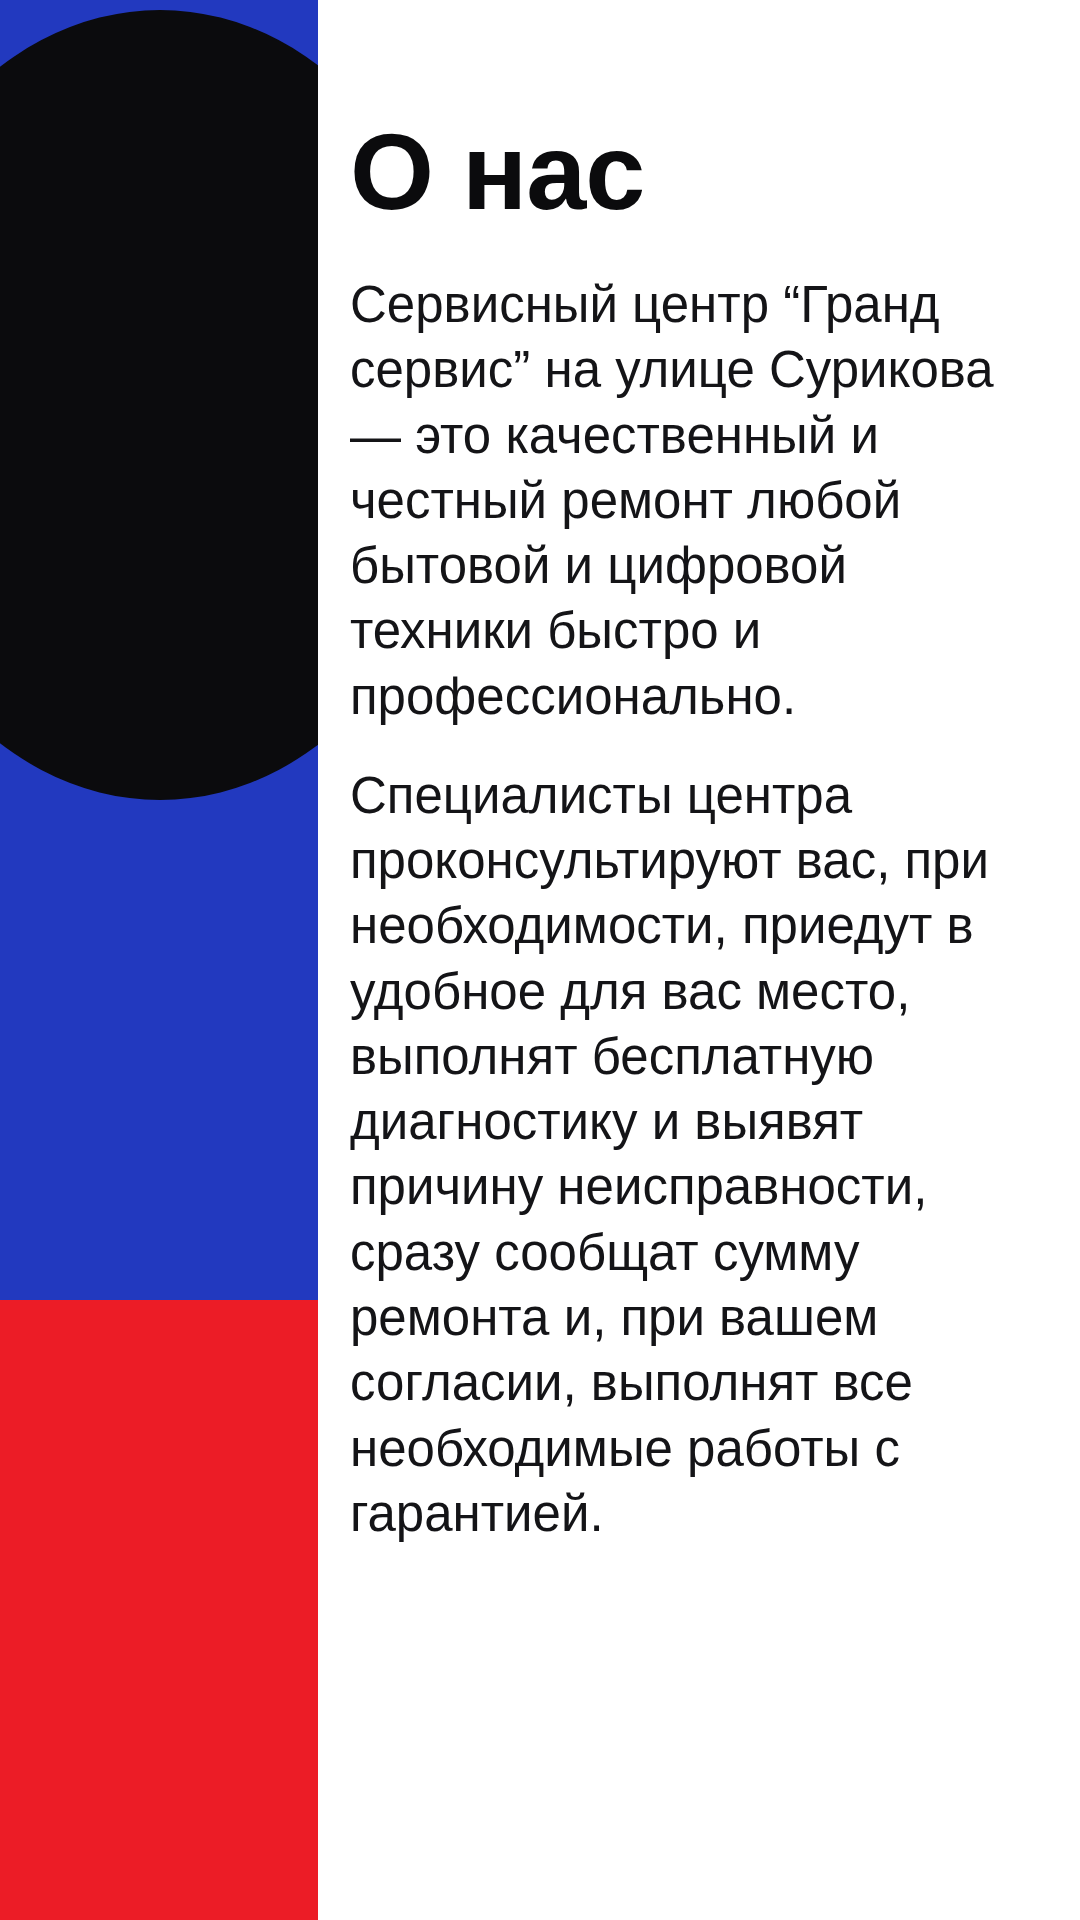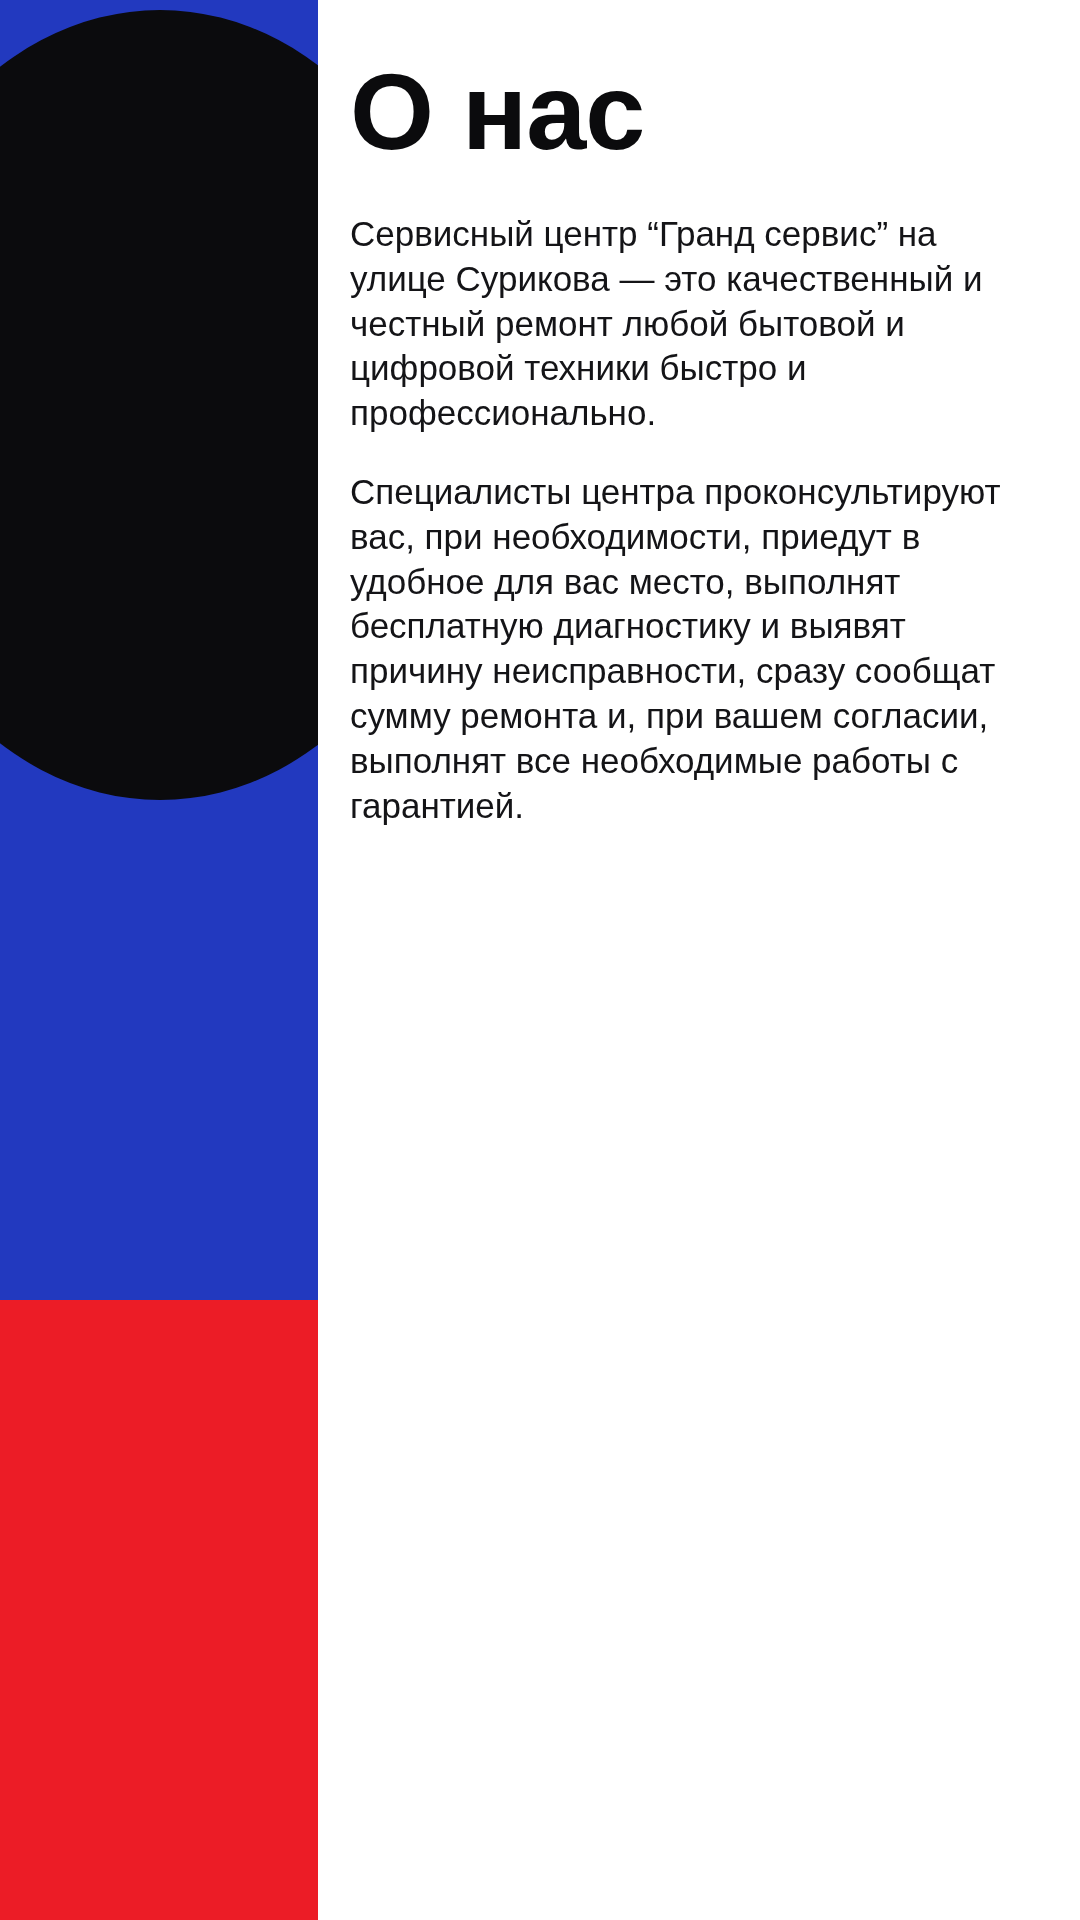--- a/index.html
+++ b/index.html
@@ -60,37 +60,37 @@
   .content {
     position: absolute;
     left: 350px;
     top: 0;
     width: 700px;
     height: 1920px;
   }
 
   .title {
     margin: 0;
-    padding-top: 58px;
+    padding-top: 118px;
     font-size: 108px;
     line-height: 1.0;
     font-weight: 700;
     letter-spacing: -1px;
     color: #0b0b0d;
   }
 
   .body-copy {
     margin: 0;
     padding-top: 46px;
     width: 665px;
   }
 
   .para {
     margin: 0 0 34px 0;
-    font-size: 35px;
+    font-size: 51px;
     line-height: 1.28;
     font-weight: 400;
     color: #141417;
   }
   .para:last-child {
     margin-bottom: 4px;
   }
 </style>
 </head>
 <body>

